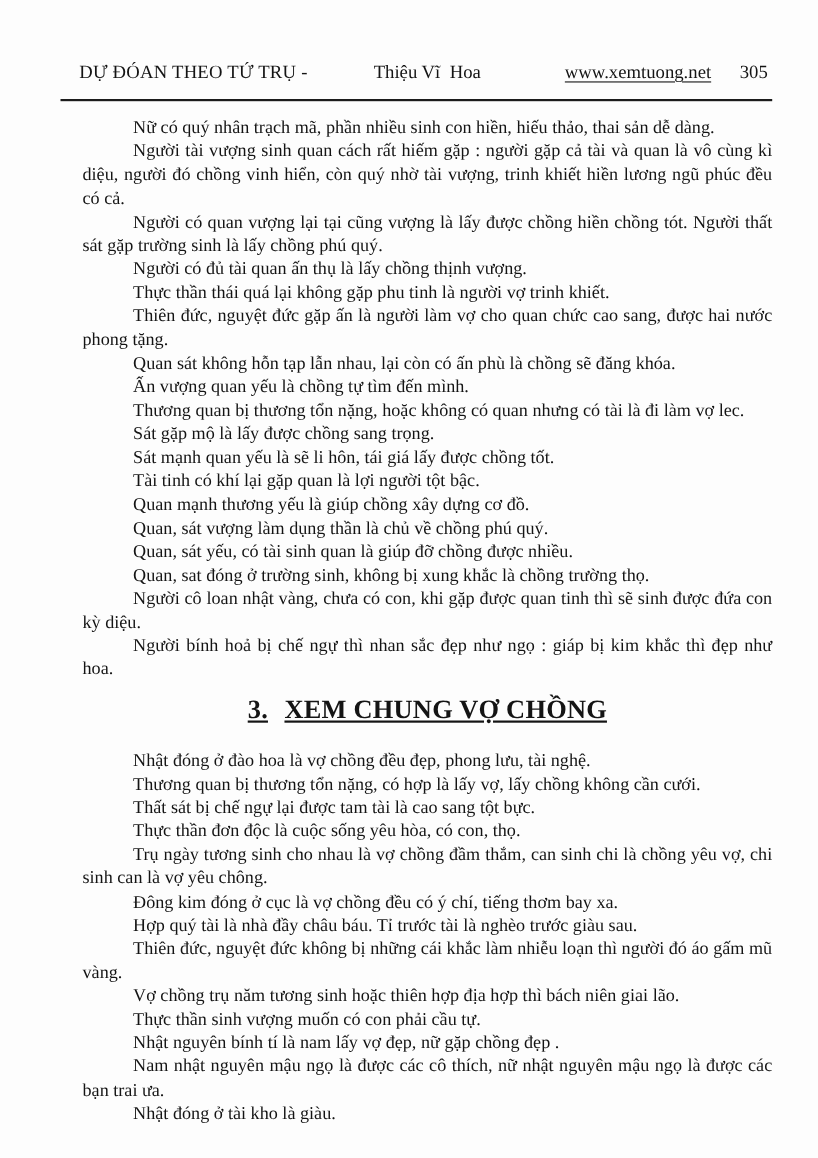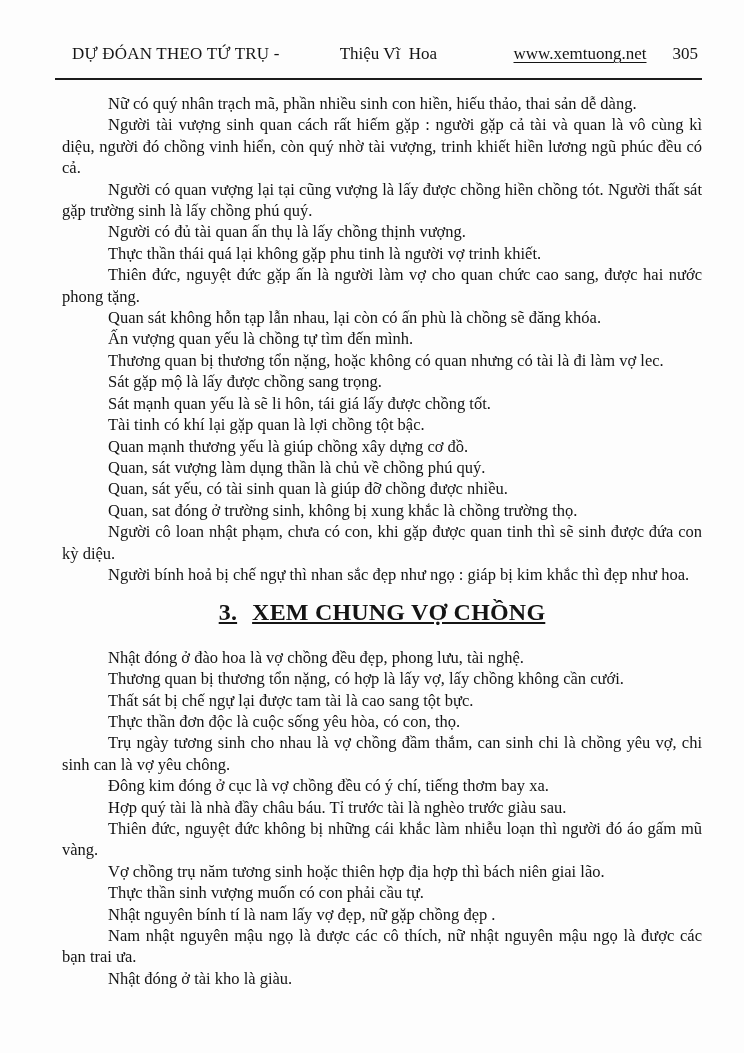--- a/index.html
+++ b/index.html
@@ -11,21 +11,21 @@
     position: relative;
     width: 744px;
     height: 1053px;
     background: #fdfdfd;
     color: #141414;
     font-family: "Liberation Serif", "DejaVu Serif", serif;
     box-sizing: border-box;
     overflow: hidden;
   }
   .page-inner {
-    padding: 44px 42px 0 62px;
+    padding: 56px 42px 0 62px;
     box-sizing: border-box;
   }
   
   .header {
     display: flex;
     align-items: baseline;
     font-size: 17px;
     margin-left: -7px;  
     padding: 0 0 14px 0;
     border-bottom: 2px solid #1c1c1c;
@@ -47,20 +47,21 @@
   }
   .header .pagenum {
     margin-left: 26px;
     margin-right: 4px;
   }
   
   .body-text {
     margin-top: 13px;
     font-size: 16.5px;
     line-height: 21.4px;
+    margin-left: 13px;
   }
   p.para {
     margin: 0;
     text-indent: 46px;
     text-align: justify;
   }
   
   .section-heading {
     margin: 17px 0 23px 0;
     text-align: center;
@@ -93,26 +94,26 @@
           <p class="para">Người tài vượng sinh quan cách rất hiếm gặp : người gặp cả tài và quan là vô cùng kì diệu, người đó chồng vinh hiển, còn quý nhờ tài vượng, trinh khiết hiền lương ngũ phúc đều có cả.</p>
           <p class="para">Người có quan vượng lại tại cũng vượng là lấy được chồng hiền chồng tót. Người thất sát gặp trường sinh là lấy chồng phú quý.</p>
           <p class="para">Người có đủ tài quan ấn thụ là lấy chồng thịnh vượng.</p>
           <p class="para">Thực thần thái quá lại không gặp phu tinh là người vợ trinh khiết.</p>
           <p class="para">Thiên đức, nguyệt đức gặp ấn là người làm vợ cho quan chức cao sang, được hai nước phong tặng.</p>
           <p class="para">Quan sát không hỗn tạp lẫn nhau, lại còn có ấn phù là chồng sẽ đăng khóa.</p>
           <p class="para">Ấn vượng quan yếu là chồng tự tìm đến mình.</p>
           <p class="para">Thương quan bị thương tổn nặng, hoặc không có quan nhưng có tài là đi làm vợ lec.</p>
           <p class="para">Sát gặp mộ là lấy được chồng sang trọng.</p>
           <p class="para">Sát mạnh quan yếu là sẽ li hôn, tái giá lấy được chồng tốt.</p>
-          <p class="para">Tài tinh có khí lại gặp quan là lợi chồng tột bậc.</p>
+          <p class="para">Tài tinh có khí lại gặp quan là lợi người tột bậc.</p>
           <p class="para">Quan mạnh thương yếu là giúp chồng xây dựng cơ đồ.</p>
           <p class="para">Quan, sát vượng làm dụng thần là chủ về chồng phú quý.</p>
           <p class="para">Quan, sát yếu, có tài sinh quan là giúp đỡ chồng được nhiều.</p>
           <p class="para">Quan, sat đóng ở trường sinh, không bị xung khắc là chồng trường thọ.</p>
-          <p class="para">Người cô loan nhật phạm, chưa có con, khi gặp được quan tinh thì sẽ sinh được đứa con kỳ diệu.</p>
+          <p class="para">Người cô loan nhật vàng, chưa có con, khi gặp được quan tinh thì sẽ sinh được đứa con kỳ diệu.</p>
           <p class="para">Người bính hoả bị chế ngự thì nhan sắc đẹp như ngọ : giáp bị kim khắc thì đẹp như hoa.</p>
         </div>
 
       <div class="section-heading">
         <span class="num">3.</span><span>XEM CHUNG VỢ CHỒNG</span>
       </div>
 
       <div>
           <p class="para">Nhật đóng ở đào hoa là vợ chồng đều đẹp, phong lưu, tài nghệ.</p>
           <p class="para">Thương quan bị thương tổn nặng, có hợp là lấy vợ, lấy chồng không cần cưới.</p>

